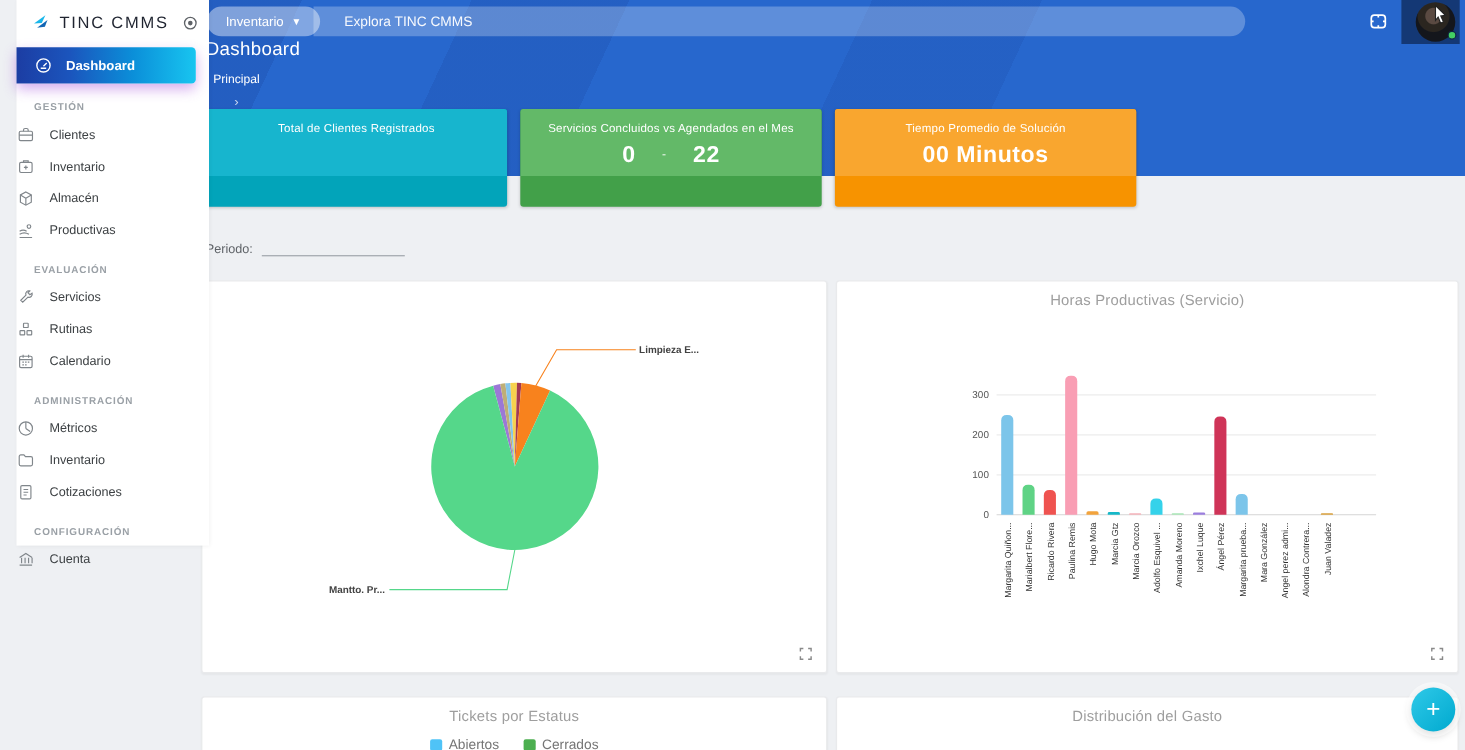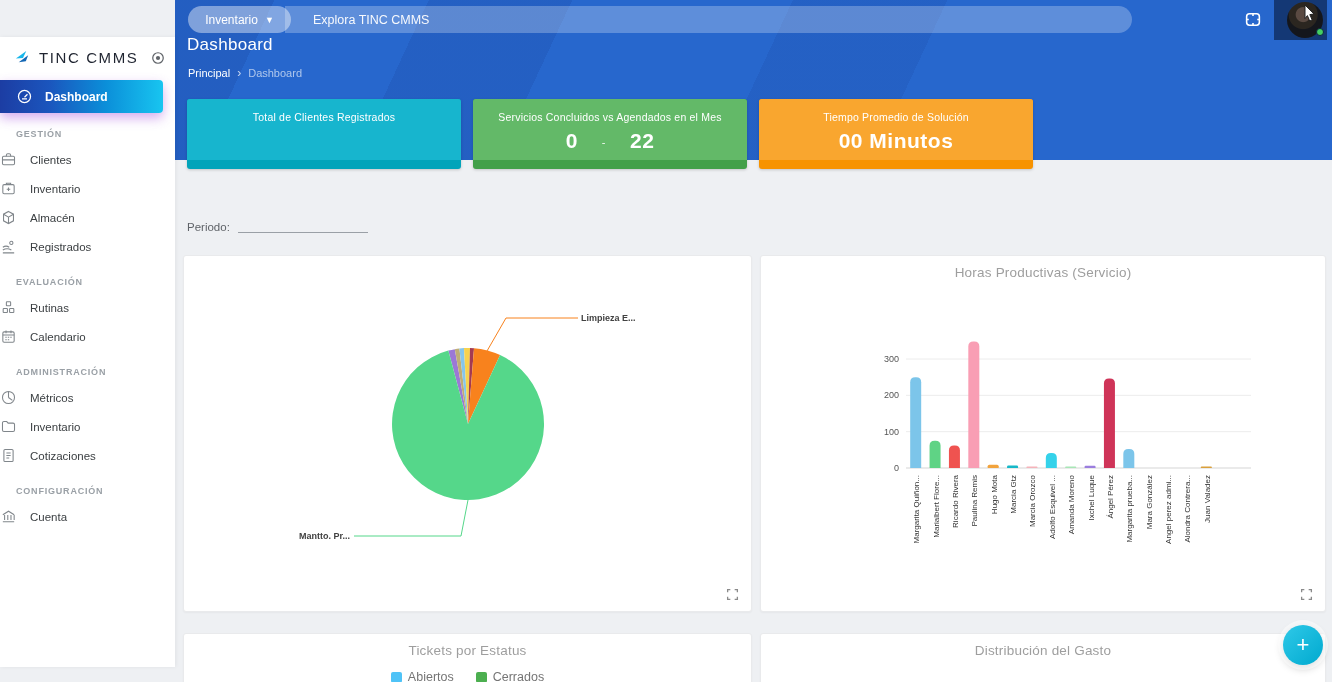--- a/index.html
+++ b/index.html
@@ -1,21 +1,21 @@
 <!DOCTYPE html>
 <html><head>
 <meta charset="utf-8">
 <style>
   html,body{margin:0;padding:0;width:1332px;height:682px;overflow:hidden;
     font-family:"Liberation Sans",sans-serif;background:#eef0f3;}
   *{box-sizing:border-box;}
 
   
-  .sidebar{position:absolute;left:0;top:0;width:175px;height:630px;background:#fff;z-index:5;
-    box-shadow:1px 0 4px rgba(0,0,0,.06);margin-top:37px;}
+  .sidebar{position:absolute;left:15px;top:0;width:175px;height:496px;background:#fff;z-index:5;
+    box-shadow:1px 0 4px rgba(0,0,0,.06);}
   .brand{display:flex;align-items:center;gap:8px;padding:12px 10px 10px 14px;}
   .brand-name{font-size:15px;letter-spacing:1.6px;color:#1f2430;font-weight:500;flex:1;}
   .pin-toggle{color:#5f6368;display:flex;}
   .active-item{height:33px;margin:4px 12px 10px 0;display:flex;align-items:center;gap:12px;
     padding-left:16px;border-radius:0 4px 4px 0;color:#fff;font-size:12px;font-weight:600;cursor:pointer;
     background:linear-gradient(90deg,#1c3da3 0%,#1b55bd 30%,#0b8fd9 65%,#18c5f0 100%);
     box-shadow:0 5px 12px rgba(160,70,220,.45);}
   .sec-title{font-size:9px;font-weight:700;letter-spacing:.8px;color:#9aa0a6;margin:16px 0 6px 16px;}
   .s-item{height:29px;display:flex;align-items:center;gap:13px;cursor:pointer;
     color:#3c4043;font-size:11.5px;font-weight:500;}
@@ -39,27 +39,27 @@
   .search::placeholder{color:rgba(255,255,255,.95);opacity:1;}
   .fs-icon{position:absolute;right:70px;top:11px;color:#fff;cursor:pointer;display:flex;}
   .avatar-backdrop{position:absolute;right:5px;top:0;width:53px;height:40px;background:rgba(6,18,45,.55);}
   .avatar-wrap{position:absolute;right:9px;top:2px;width:36px;height:36px;cursor:pointer;}
   .avatar{width:36px;height:36px;border-radius:50%;
     background:radial-gradient(circle at 45% 35%,#5a4a42 0 7px,#2b2620 8px 14px,#14161c 15px);}
   .status-dot{position:absolute;right:-1px;bottom:2px;width:8px;height:8px;border-radius:50%;
     background:#43cf63;border:1px solid #0d2240;}
   .cursor{position:absolute;right:14px;top:4px;z-index:9;pointer-events:none;}
   .page-title{position:absolute;left:12px;top:35px;margin:0;color:#fff;font-size:17px;font-weight:500;letter-spacing:.3px;}
-  .breadcrumb{position:absolute;left:13px;top:66px;color:#fff;font-size:11px;display:flex;gap:7px;align-items:center;}
+  .breadcrumb{position:absolute;left:13px;top:66px;color:#fff;font-size:11px;display:flex;gap:7px;align-items:center;flex-direction:column;}
   .breadcrumb .sep{color:rgba(255,255,255,.75);font-size:12px;}
   .breadcrumb .bc-current{color:rgba(255,255,255,.62);}
 
   
   .cards{position:absolute;left:12px;top:99px;display:flex;gap:12px;z-index:3;}
-  .stat-card{width:274px;height:70px;border-radius:3px;overflow:hidden;position:relative;color:#fff;
+  .stat-card{width:274px;height:89px;border-radius:3px;overflow:hidden;position:relative;color:#fff;
     box-shadow:0 1px 3px rgba(0,0,0,.18);background:var(--cb);}
   .stat-card .top{position:absolute;left:0;top:0;width:100%;height:61px;background:var(--ct);}
   .stat-card .t{position:absolute;top:12px;width:100%;text-align:center;font-size:10.5px;letter-spacing:.2px;}
   .stat-card .v{position:absolute;top:30px;width:100%;text-align:center;font-size:21px;font-weight:700;letter-spacing:.5px;}
   .v .sep2{font-size:11px;font-weight:400;padding:0 24px;vertical-align:middle;opacity:.9;}
 
   
   .periodo{position:absolute;left:12px;top:217px;font-size:11.5px;color:#5f6368;display:flex;align-items:flex-end;gap:8px;}
   .periodo input{width:130px;border:none;border-bottom:1px solid #9aa0a6;background:transparent;outline:none;height:16px;}
 
@@ -150,23 +150,31 @@
           </span>
           <span>Almacén</span>
         </div>
         <div class="s-item">
           <span class="s-icon">
             <svg viewBox="0 0 24 24" fill="none" stroke="currentColor" stroke-width="1.5">
               <circle cx="16" cy="7" r="2.3"></circle>
               <path d="M4 13c3-2 6-2 9 0M4 17c4-2.5 8-2.5 12 0M4 21h16"></path>
             </svg>
           </span>
-          <span>Registrados</span>
+          <span>Productivas</span>
         </div>
         <div class="sec-title">EVALUACIÓN</div>
+        <div class="s-item">
+          <span class="s-icon">
+            <svg viewBox="0 0 24 24" fill="none" stroke="currentColor" stroke-width="1.5">
+              <path d="M20 6.5a4 4 0 01-5.3 4.9L8 18l-2.5-2.5 6.6-6.7A4 4 0 0117 3.5l-2.3 2.3 2.5 2.5z"></path>
+            </svg>
+          </span>
+          <span>Servicios</span>
+        </div>
         <div class="s-item">
           <span class="s-icon">
             <svg viewBox="0 0 24 24" fill="none" stroke="currentColor" stroke-width="1.5">
               <rect x="9" y="4" width="6" height="5.5" rx=".8"></rect>
               <rect x="4.5" y="13.5" width="6" height="5.5" rx=".8"></rect>
               <rect x="13.5" y="13.5" width="6" height="5.5" rx=".8"></rect>
             </svg>
           </span>
           <span>Rutinas</span>
         </div>

